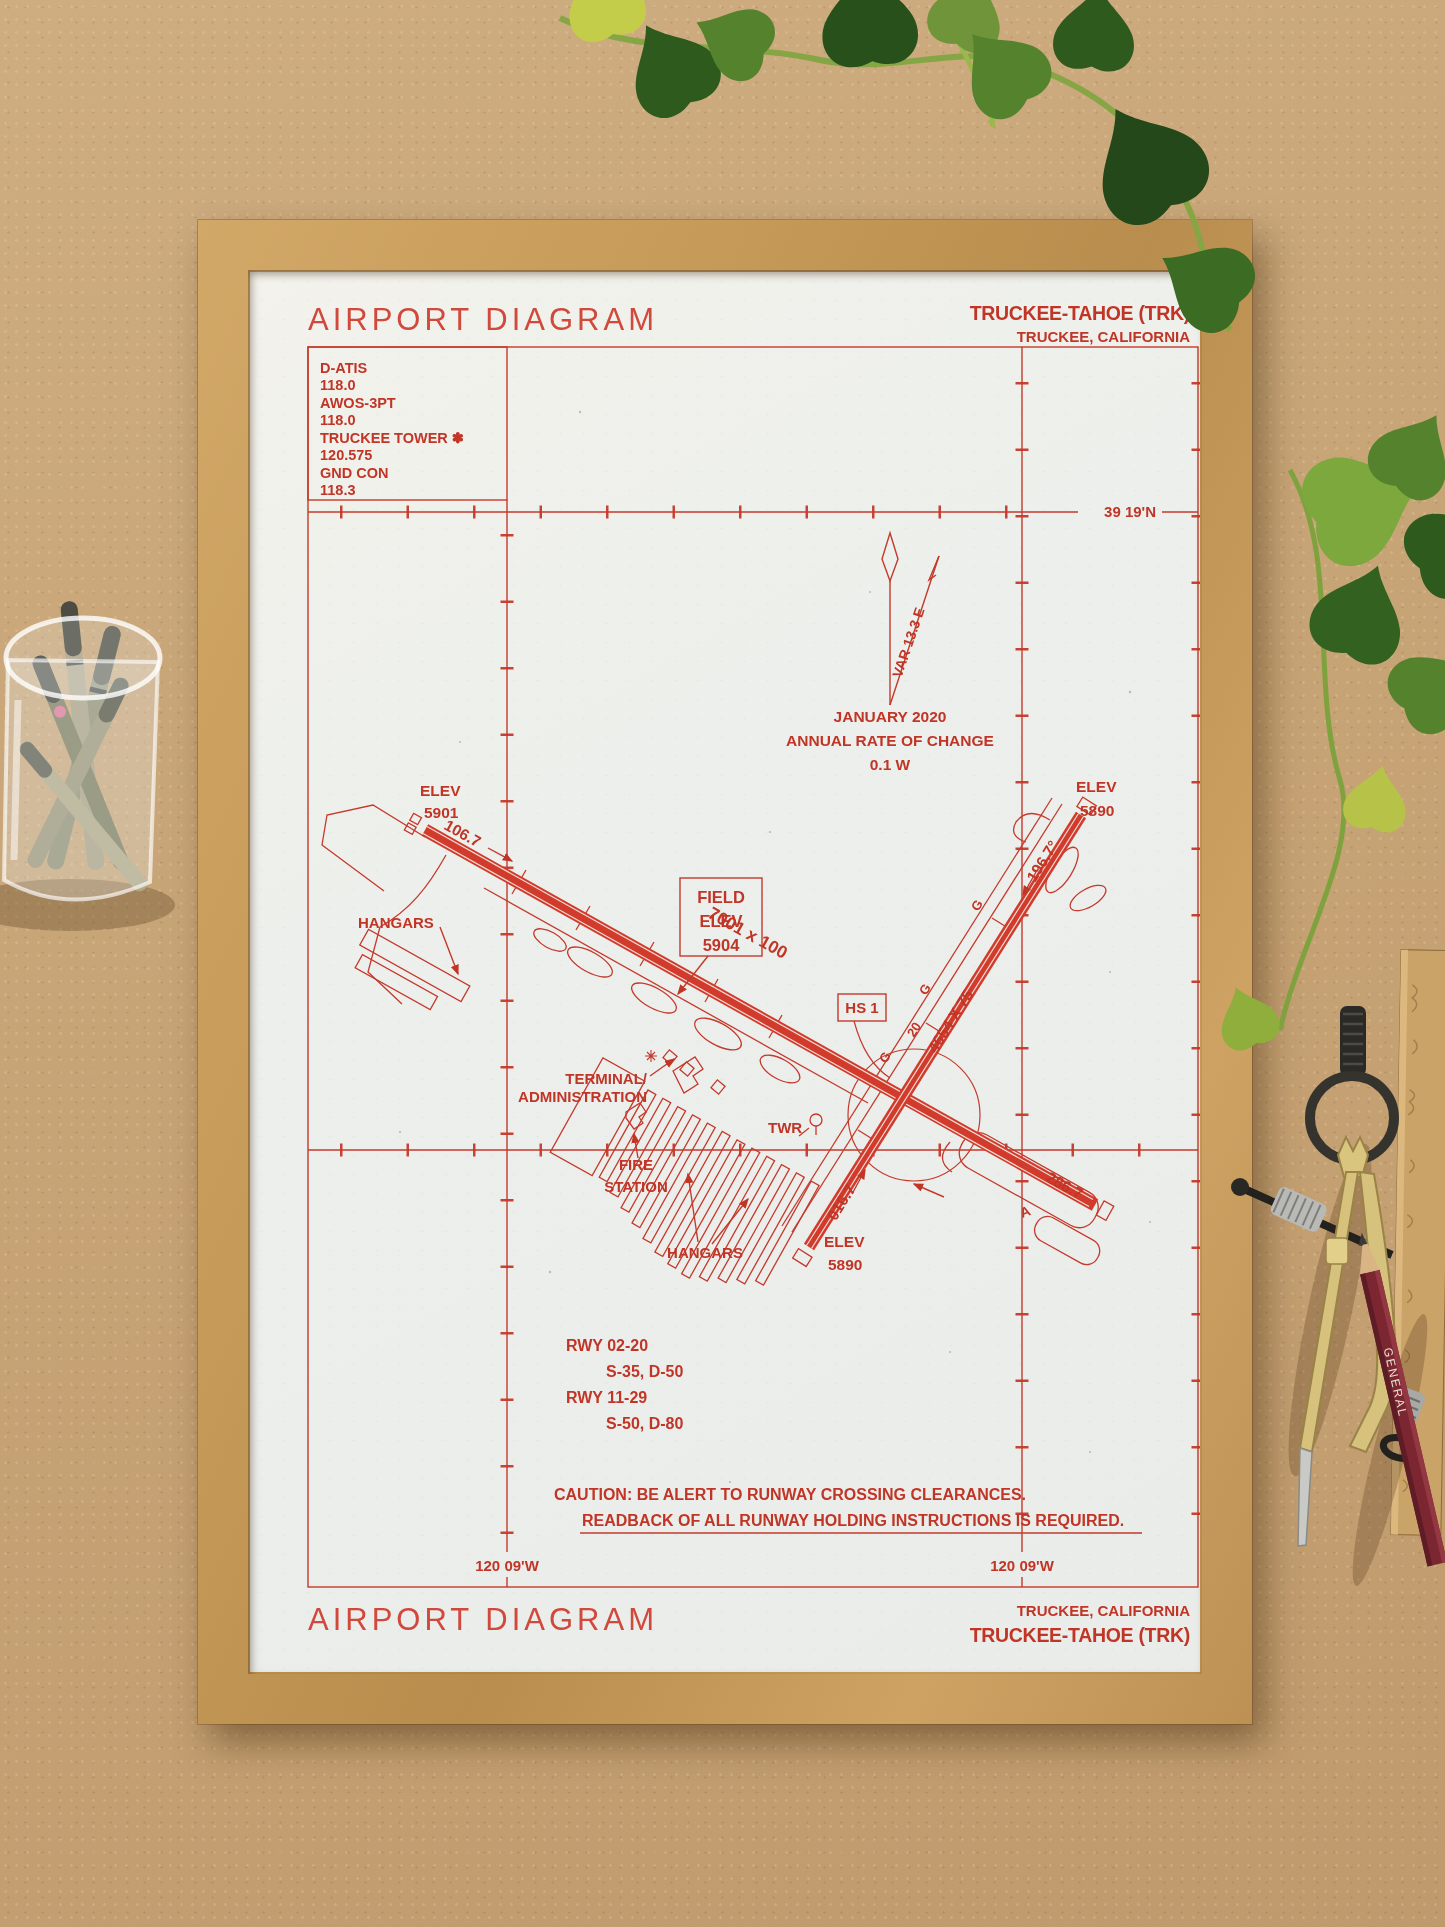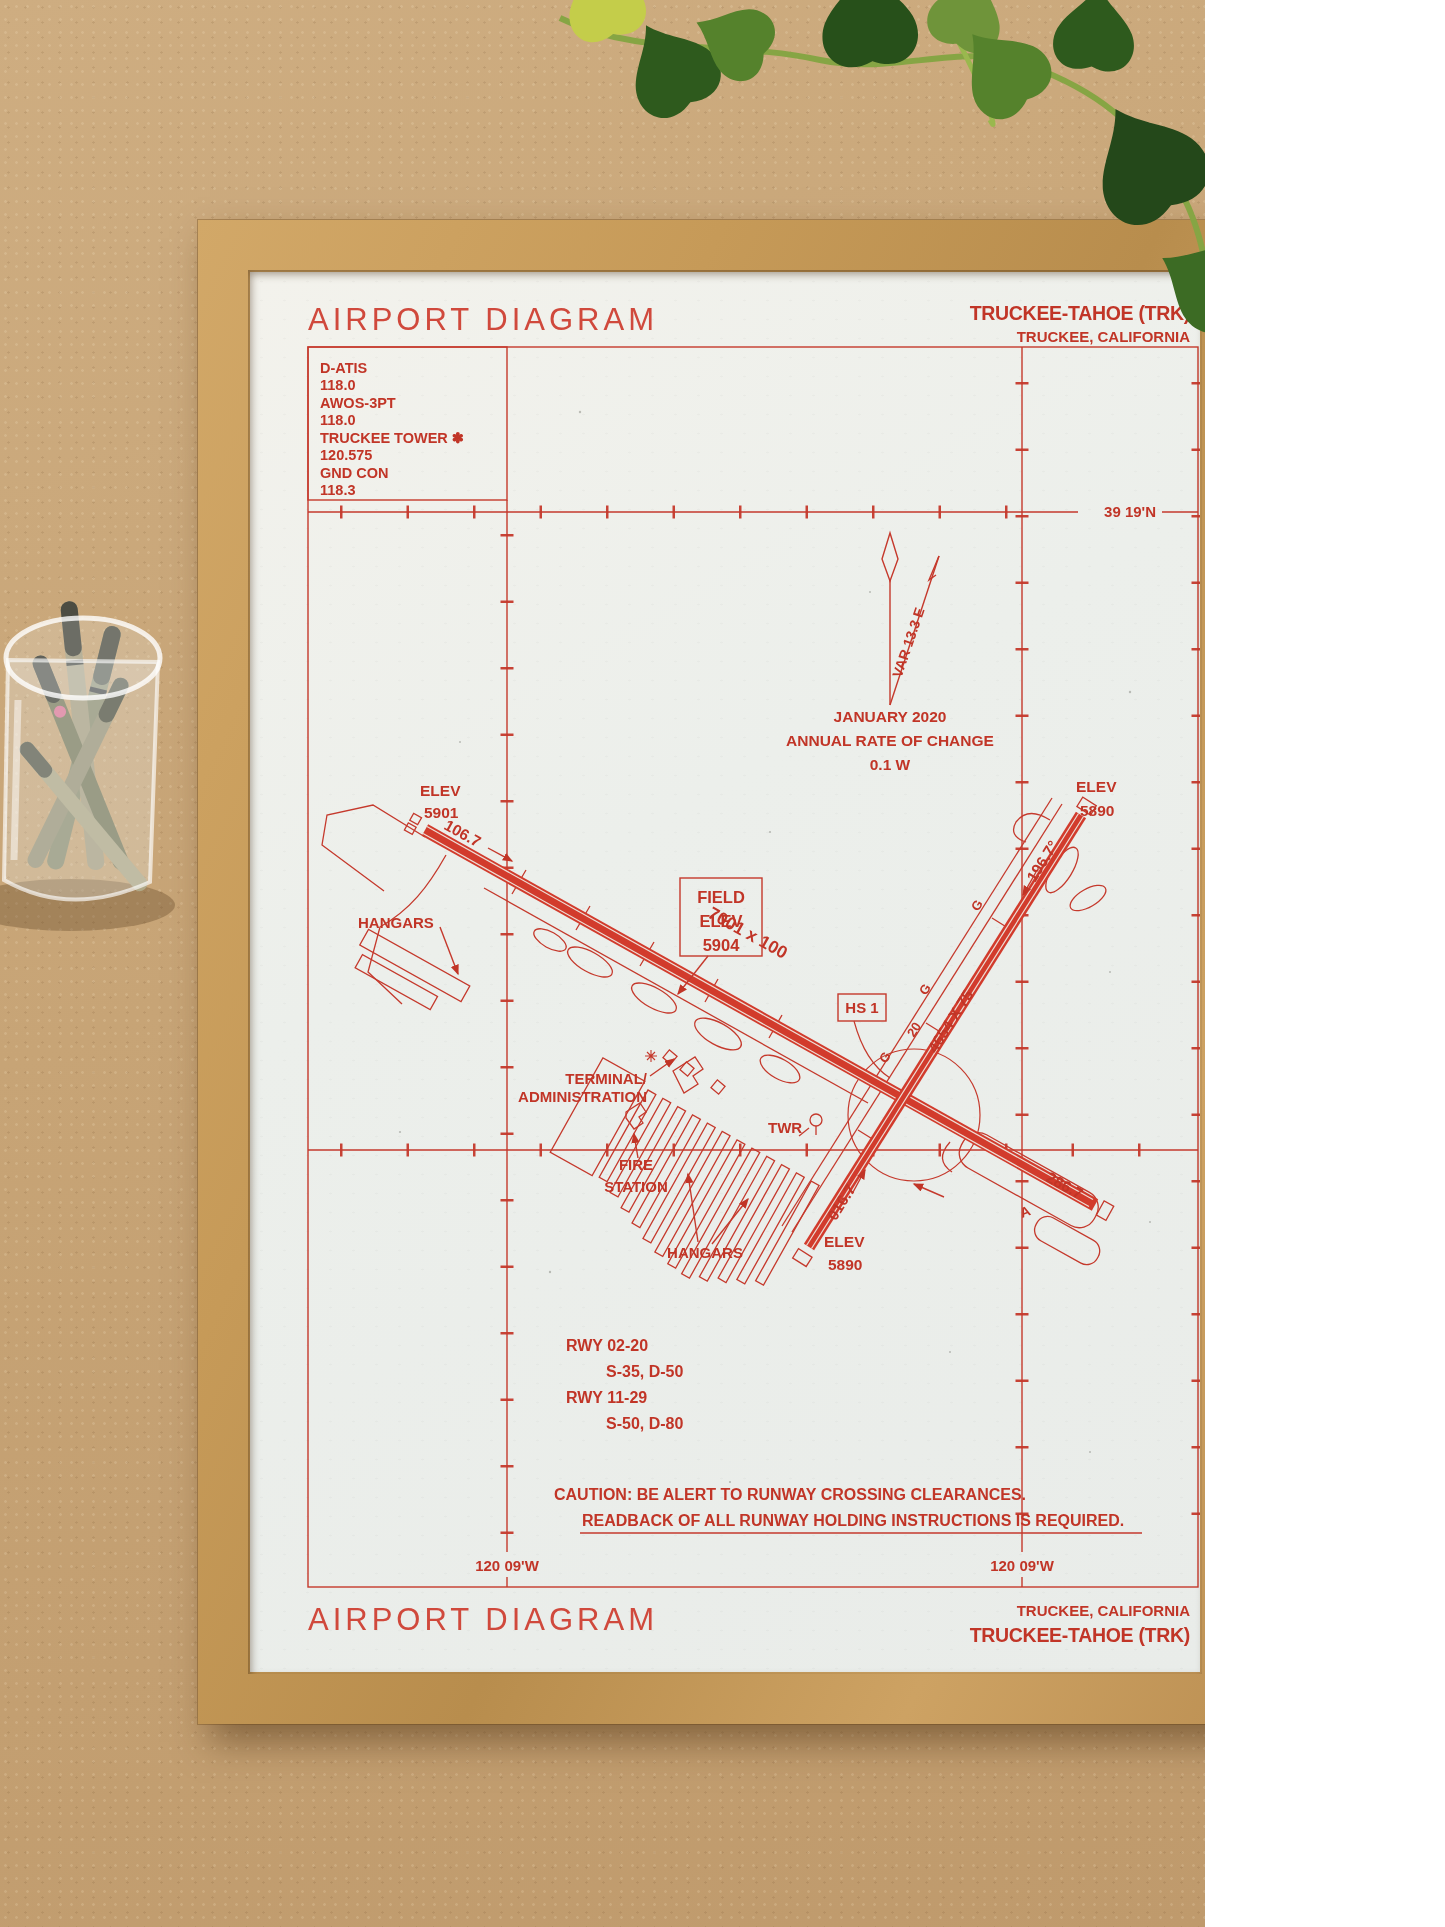--- a/index.html
+++ b/index.html
@@ -1,17 +1,17 @@
 <!DOCTYPE html>
 <html><head>
 <meta charset="utf-8">
 <style>
   html,body{margin:0;padding:0;}
   .scene{
-    position:relative;width:1205px;height:1927px;overflow:hidden;
+    position:relative;width:1445px;height:1927px;overflow:hidden;
     background:
       radial-gradient(rgba(255,243,214,0.16) 1px, transparent 1.5px),
       radial-gradient(rgba(92,58,22,0.12) 1px, transparent 1.4px),
       linear-gradient(160deg,#cead81 0%,#c7a476 45%,#bf9a6c 100%);
     background-size:11px 13px,17px 15px,100% 100%;
     font-family:"Liberation Sans",sans-serif;
   }
   .frame{
     position:absolute;left:198px;top:220px;width:1054px;height:1504px;
     box-sizing:border-box;border:52px solid transparent;

